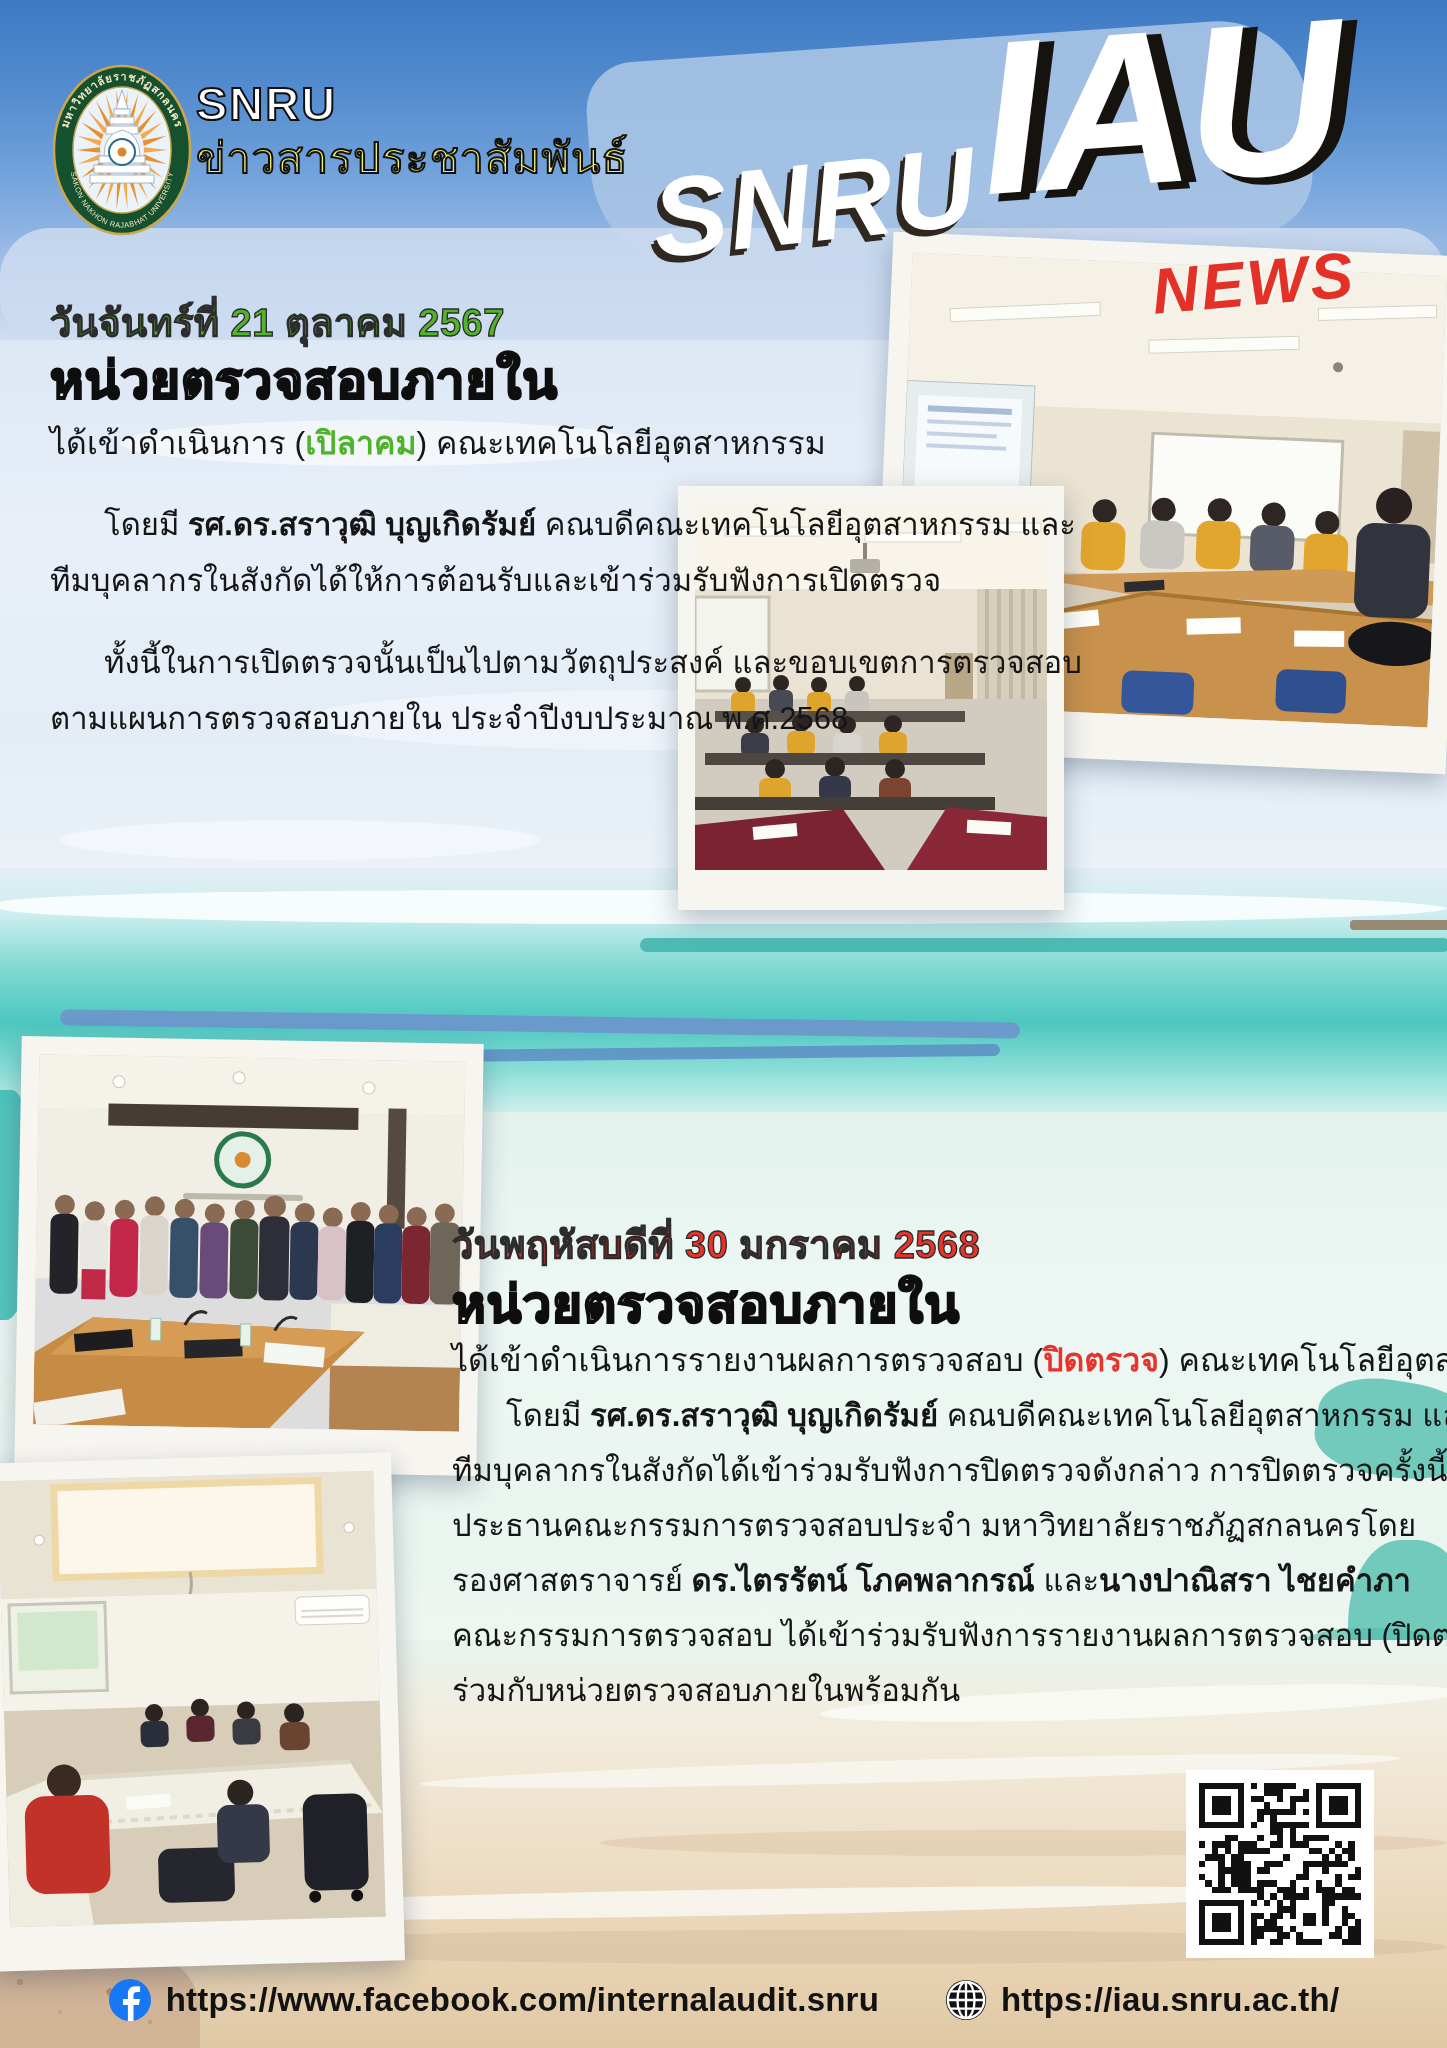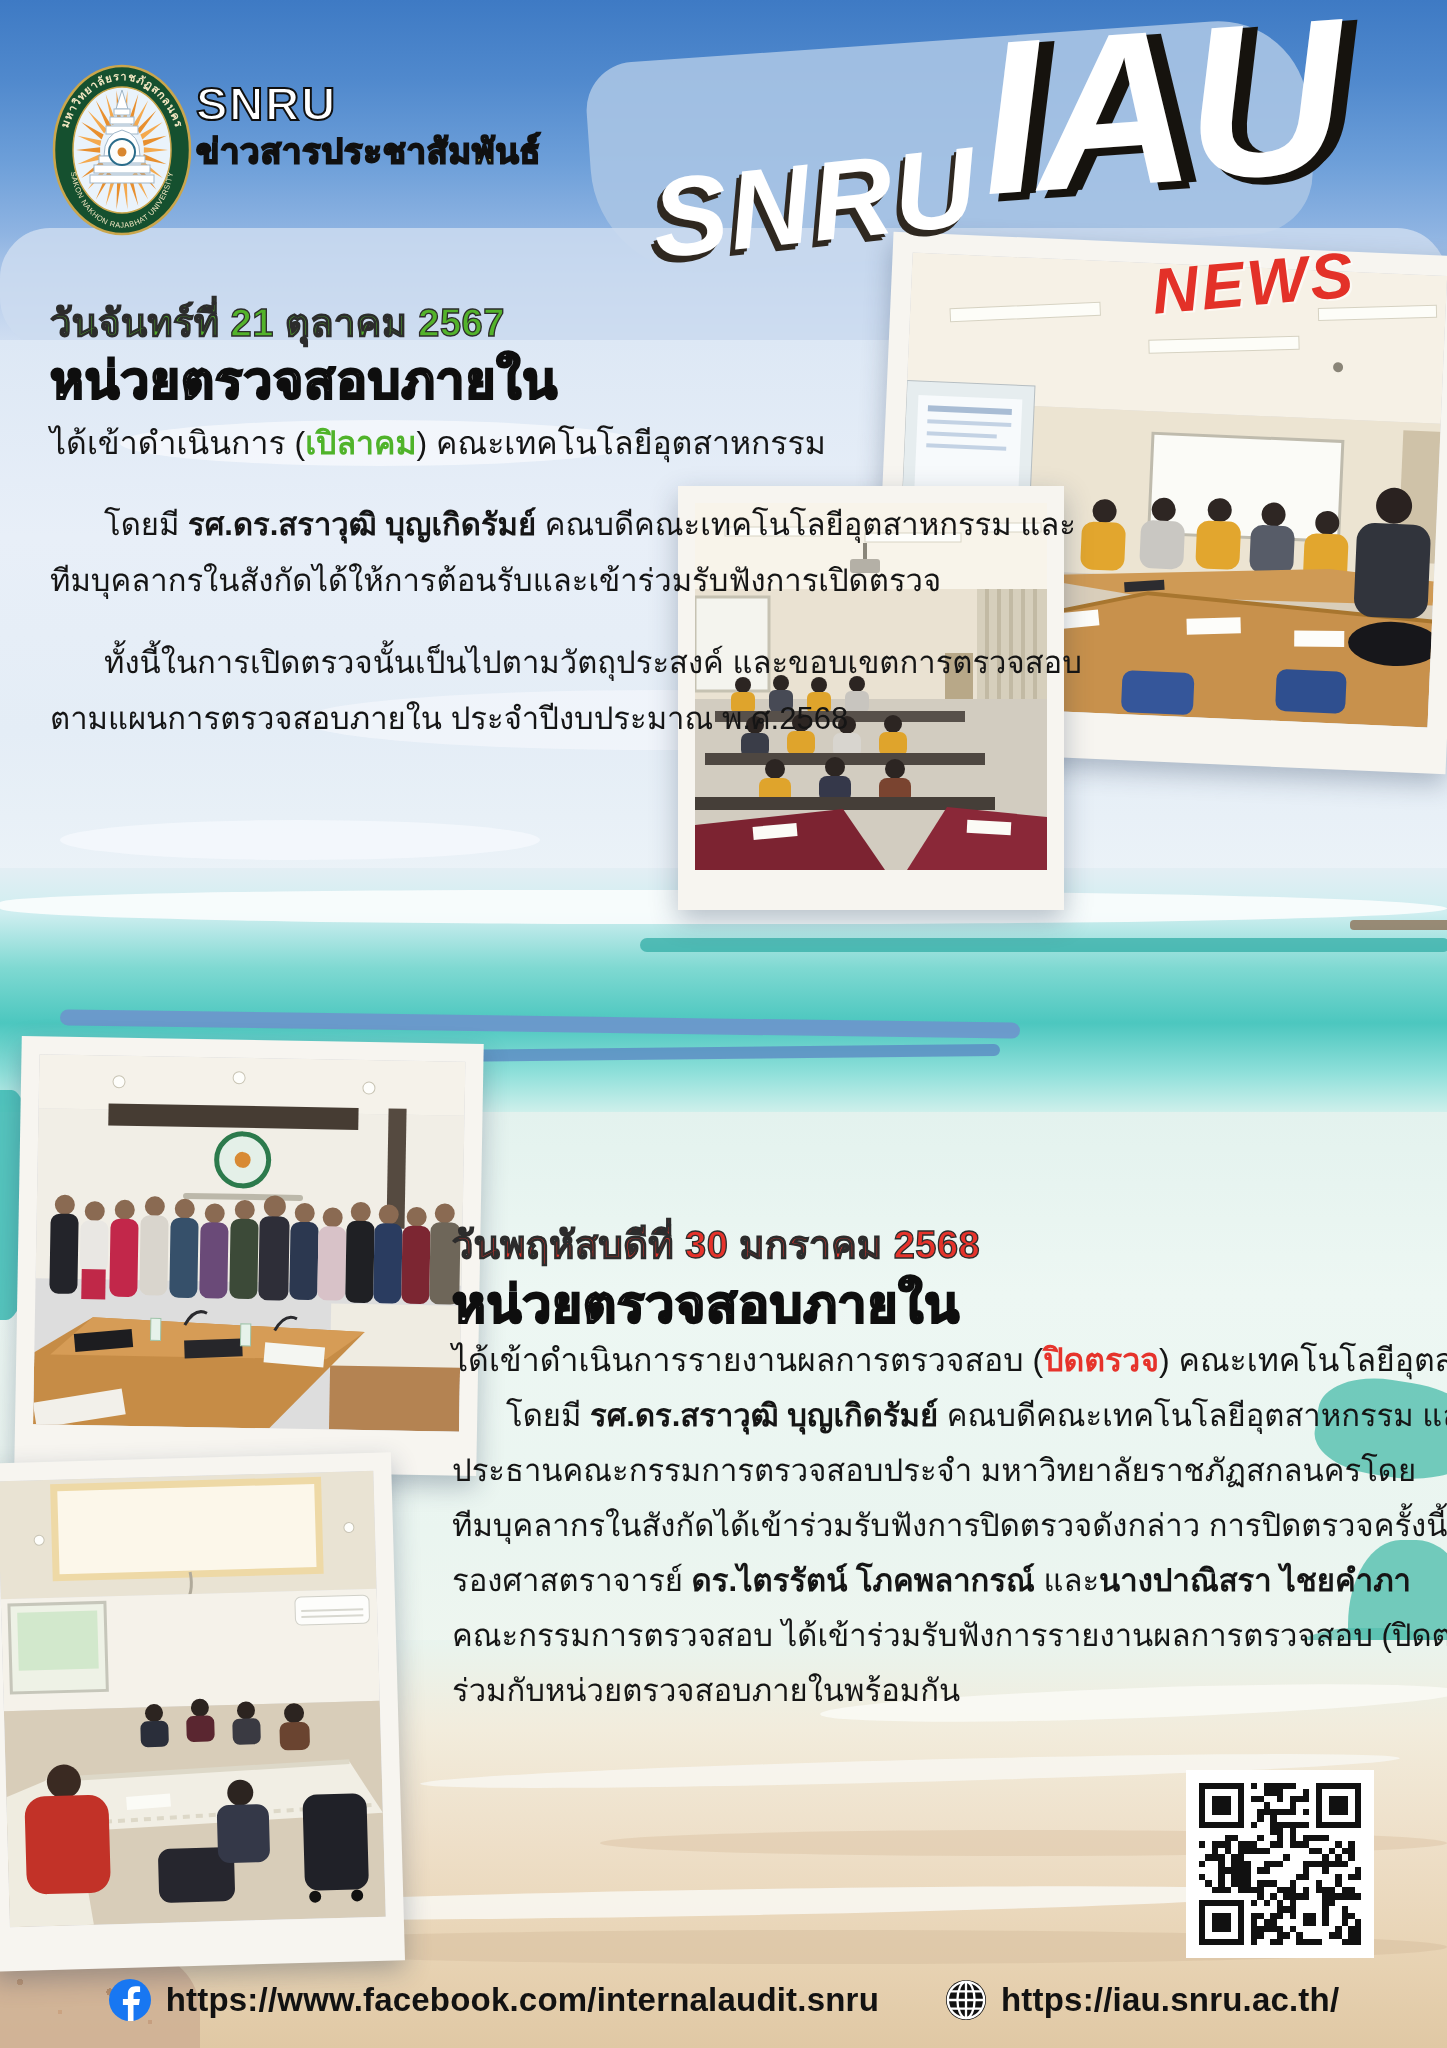--- a/index.html
+++ b/index.html
@@ -38,21 +38,21 @@
     background:radial-gradient(circle 5px at 20px 30px,#b98f6d 60%,transparent 61%),
                radial-gradient(circle 4px at 60px 60px,#c79d7b 60%,transparent 61%),
                radial-gradient(circle 6px at 110px 40px,#ad8260 60%,transparent 61%),
                radial-gradient(circle 4px at 150px 70px,#c2987a 60%,transparent 61%),
                #cfb094;}
 
   
   .seal{left:52px;top:64px;width:140px;height:172px;}
   .hdr-snru{left:196px;top:76px;font-size:47px;font-weight:800;color:#fff;
     -webkit-text-stroke:2px #101010;letter-spacing:2px;}
-  .hdr-tagline{left:196px;top:124px;font-size:34px;font-weight:700;color:#f2ee72;
+  .hdr-tagline{left:196px;top:124px;font-size:43px;font-weight:400;color:#f2ee72;
     -webkit-text-stroke:2px #101010;letter-spacing:1px;}
   .brand-snru{left:652px;top:138px;font-size:112px;font-weight:800;font-style:italic;color:#fff;
     transform:rotate(-6deg);text-shadow:-6px 6px 0 #2f2820,-3px 3px 0 #2f2820;letter-spacing:2px;z-index:30;}
   .brand-iau{left:980px;top:-18px;font-size:218px;font-weight:800;font-style:italic;color:#fff;
     transform:rotate(-4deg);letter-spacing:-6px;z-index:30;
     text-shadow:15px 2px 0 #16130e,8px 8px 0 #16130e;}
   .brand-news{left:1152px;top:246px;font-size:64px;font-weight:800;font-style:italic;color:#e33128;
     transform:rotate(-5deg);letter-spacing:3px;z-index:31;text-shadow:2px 2px 0 rgba(255,255,255,.55);}
 
   
@@ -389,22 +389,22 @@
     <div class="gap"></div>
     <div class="ln ind"><span>ทั้งนี้ในการเปิดตรวจนั้นเป็นไปตามวัตถุประสงค์ และขอบเขตการตรวจสอบ</span></div>
     <div class="ln"><span>ตามแผนการตรวจสอบภายใน ประจำปีงบประมาณ พ.ศ.2568</span></div>
   </div>
 
   <div class="abs sec2">
     <div class="date-line date-red">วันพฤหัสบดีที่ 30 มกราคม 2568</div>
     <div class="big-title">หน่วยตรวจสอบภายใน</div>
     <div class="ln" style="font-size:32px;"><span>ได้เข้าดำเนินการรายงานผลการตรวจสอบ (</span><span style="font-weight: 800; color: rgb(230, 51, 43);">ปิดตรวจ</span><span>) คณะเทคโนโลยีอุตสาหกรรม</span></div>
     <div class="ln ind"><span>โดยมี </span><span style="font-weight: 800;">รศ.ดร.สราวุฒิ บุญเกิดรัมย์</span><span> คณบดีคณะเทคโนโลยีอุตสาหกรรม และ</span></div>
+    <div class="ln"><span>ทีมบุคลากรในสังกัดได้เข้าร่วมรับฟังการปิดตรวจดังกล่าว การปิดตรวจครั้งนี้</span></div>
     <div class="ln"><span>ประธานคณะกรรมการตรวจสอบประจำ มหาวิทยาลัยราชภัฏสกลนครโดย</span></div>
-    <div class="ln"><span>ทีมบุคลากรในสังกัดได้เข้าร่วมรับฟังการปิดตรวจดังกล่าว การปิดตรวจครั้งนี้</span></div>
     <div class="ln"><span>รองศาสตราจารย์ </span><span style="font-weight: 800; text-align: right;">ดร.ไตรรัตน์ โภคพลากรณ์</span><span> และ</span><span style="font-weight: 800;">นางปาณิสรา ไชยคำภา</span></div>
     <div class="ln"><span>คณะกรรมการตรวจสอบ ได้เข้าร่วมรับฟังการรายงานผลการตรวจสอบ (ปิดตรวจ)</span></div>
     <div class="ln"><span>ร่วมกับหน่วยตรวจสอบภายในพร้อมกัน</span></div>
   </div>
 
   <div class="abs qr">
     <svg id="qr-svg" viewBox="0 0 25 25" width="162" height="162" shape-rendering="crispEdges">
         <rect x="8" y="0" width="1" height="1" fill="#111"></rect>
         <rect x="10" y="0" width="1" height="1" fill="#111"></rect>
         <rect x="11" y="0" width="1" height="1" fill="#111"></rect>

